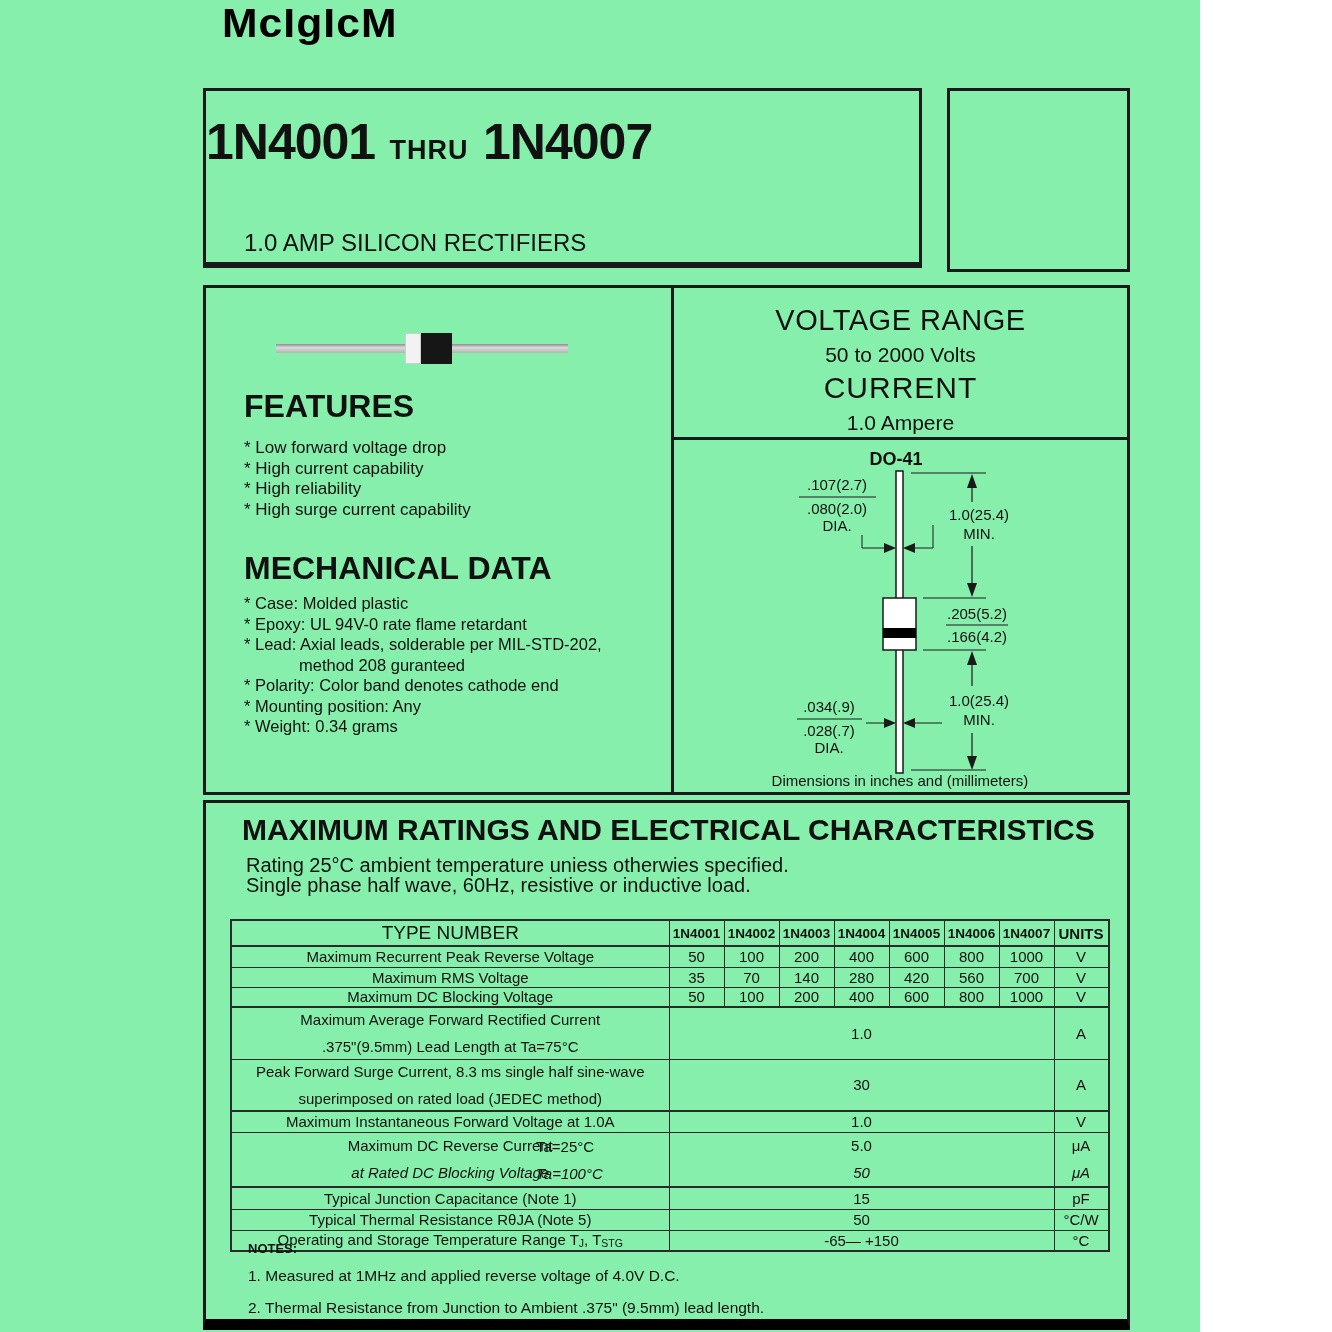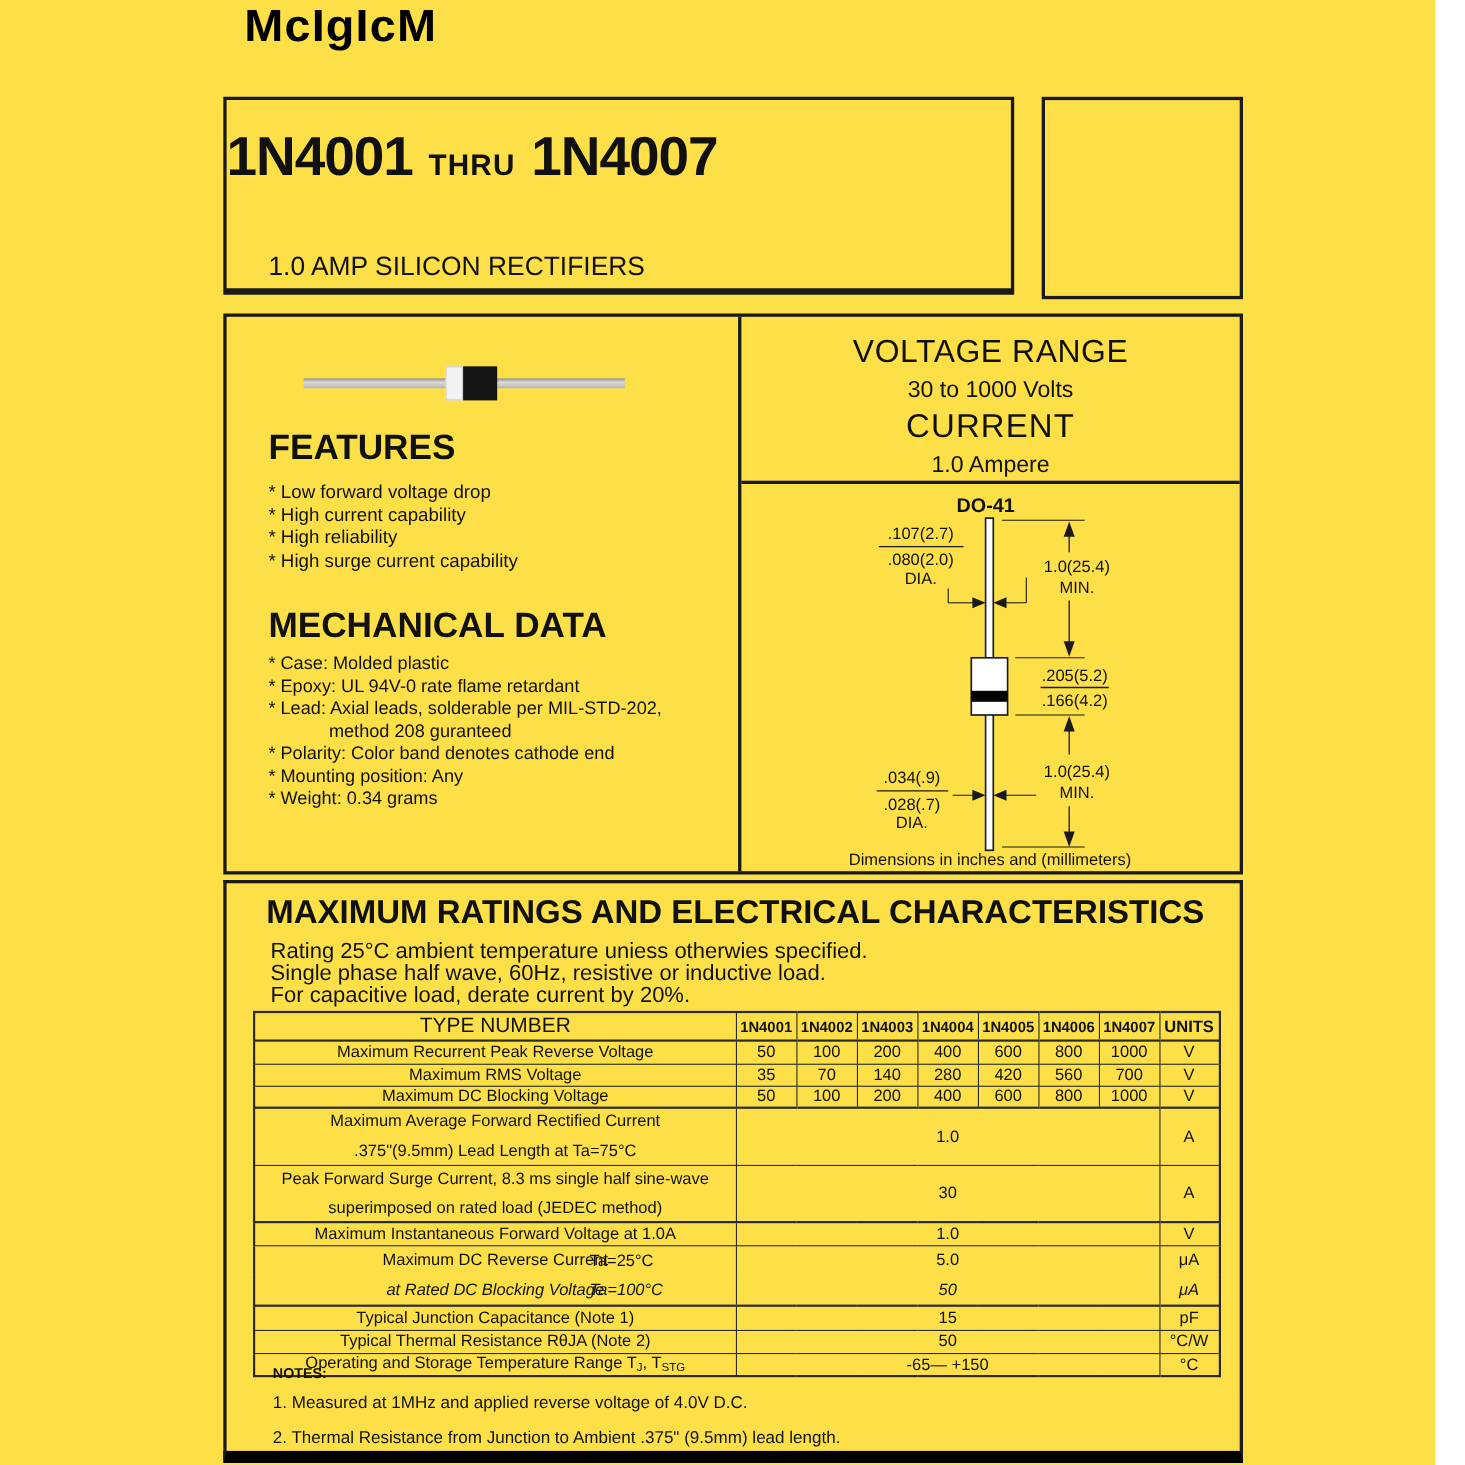--- a/index.html
+++ b/index.html
@@ -1,18 +1,18 @@
 <!DOCTYPE html>
 <html><head>
 <meta charset="utf-8">
 <style>
   * { margin:0; padding:0; box-sizing:border-box; }
   html,body { background:#ffffff; }
   body { font-family:"Liberation Sans","DejaVu Sans",sans-serif; color:#111; }
-  .page { position:relative; width:1305px; height:1332px; background:#fde047; overflow:hidden; }
+  .page { position:relative; width:1200px; height:1332px; background:#86efac; overflow:hidden; }
 
   
   .logo { position:absolute; left:222px; top:0px; font-size:41px; font-weight:900;
           letter-spacing:1px; color:#000; transform:scaleX(1.04); transform-origin:left; }
 
   
   .title-box { position:absolute; left:203px; top:88px; width:719px; height:180px;
                border:3px solid #1a1a1a; border-bottom:6px solid #1a1a1a; }
   .title-line { position:absolute; top:22px; left:0; width:100%; white-space:nowrap; }
   .pn { font-size:50px; font-weight:900; letter-spacing:-1px; }
@@ -120,21 +120,21 @@
         <div class="indent">method 208 guranteed</div>
         <div>* Polarity: Color band denotes cathode end</div>
         <div>* Mounting position: Any</div>
         <div>* Weight: 0.34 grams</div>
       </div>
     </div>
 
     <div class="mid-right">
       <div class="vr-panel">
         <div class="vr-big">VOLTAGE RANGE</div>
-        <div class="vr-small">30 to 1000 Volts</div>
+        <div class="vr-small">50 to 2000 Volts</div>
         <div class="vr-big2">CURRENT</div>
         <div class="vr-small">1.0 Ampere</div>
       </div>
 
       <div class="pkg-panel">
         <svg width="453" height="352" viewBox="0 0 453 352">
           <text class="svg-title" x="222" y="25" text-anchor="middle">DO-41</text>
 
           <rect x="222" y="31" width="7" height="302" fill="#ffffff" stroke="#1a1a1a" stroke-width="1.5"></rect>
           <rect x="209" y="158" width="33" height="52" fill="#ffffff" stroke="#1a1a1a" stroke-width="1.5"></rect>
@@ -187,21 +187,20 @@
         </svg>
       </div>
     </div>
   </div>
 
   <div class="bottom-box">
     <div class="max-head">MAXIMUM RATINGS AND ELECTRICAL CHARACTERISTICS</div>
     <div class="cond">
       <div>Rating 25°C ambient temperature uniess otherwies specified.</div>
       <div>Single phase half wave, 60Hz, resistive or inductive load.</div>
-      <div>For capacitive load, derate current by 20%.</div>
     </div>
 
     <table class="ratings">
       <colgroup>
         <col style="width:438px">
           <col style="width:55px">
           <col style="width:55px">
           <col style="width:55px">
         <col style="width:55px">
           <col style="width:55px">
@@ -294,21 +293,21 @@
         </td>
         <td colspan="7">50</td>
         <td>μA</td>
       </tr>
       <tr style="height:22px">
         <td class="c-label">Typical Junction Capacitance (Note 1)</td>
         <td colspan="7">15</td>
         <td>pF</td>
       </tr>
       <tr style="height:21px">
-        <td class="c-label">Typical Thermal Resistance RθJA (Note 2)</td>
+        <td class="c-label">Typical Thermal Resistance RθJA (Note 5)</td>
         <td colspan="7">50</td>
         <td>°C/W</td>
       </tr>
       <tr class="r11" style="height:21px">
         <td class="c-label">
           <span>Operating and Storage Temperature Range T</span><span class="ss">J</span><span>, T</span><span class="ss">STG</span>
         </td>
         <td colspan="7">-65— +150</td>
         <td>°C</td>
       </tr>

